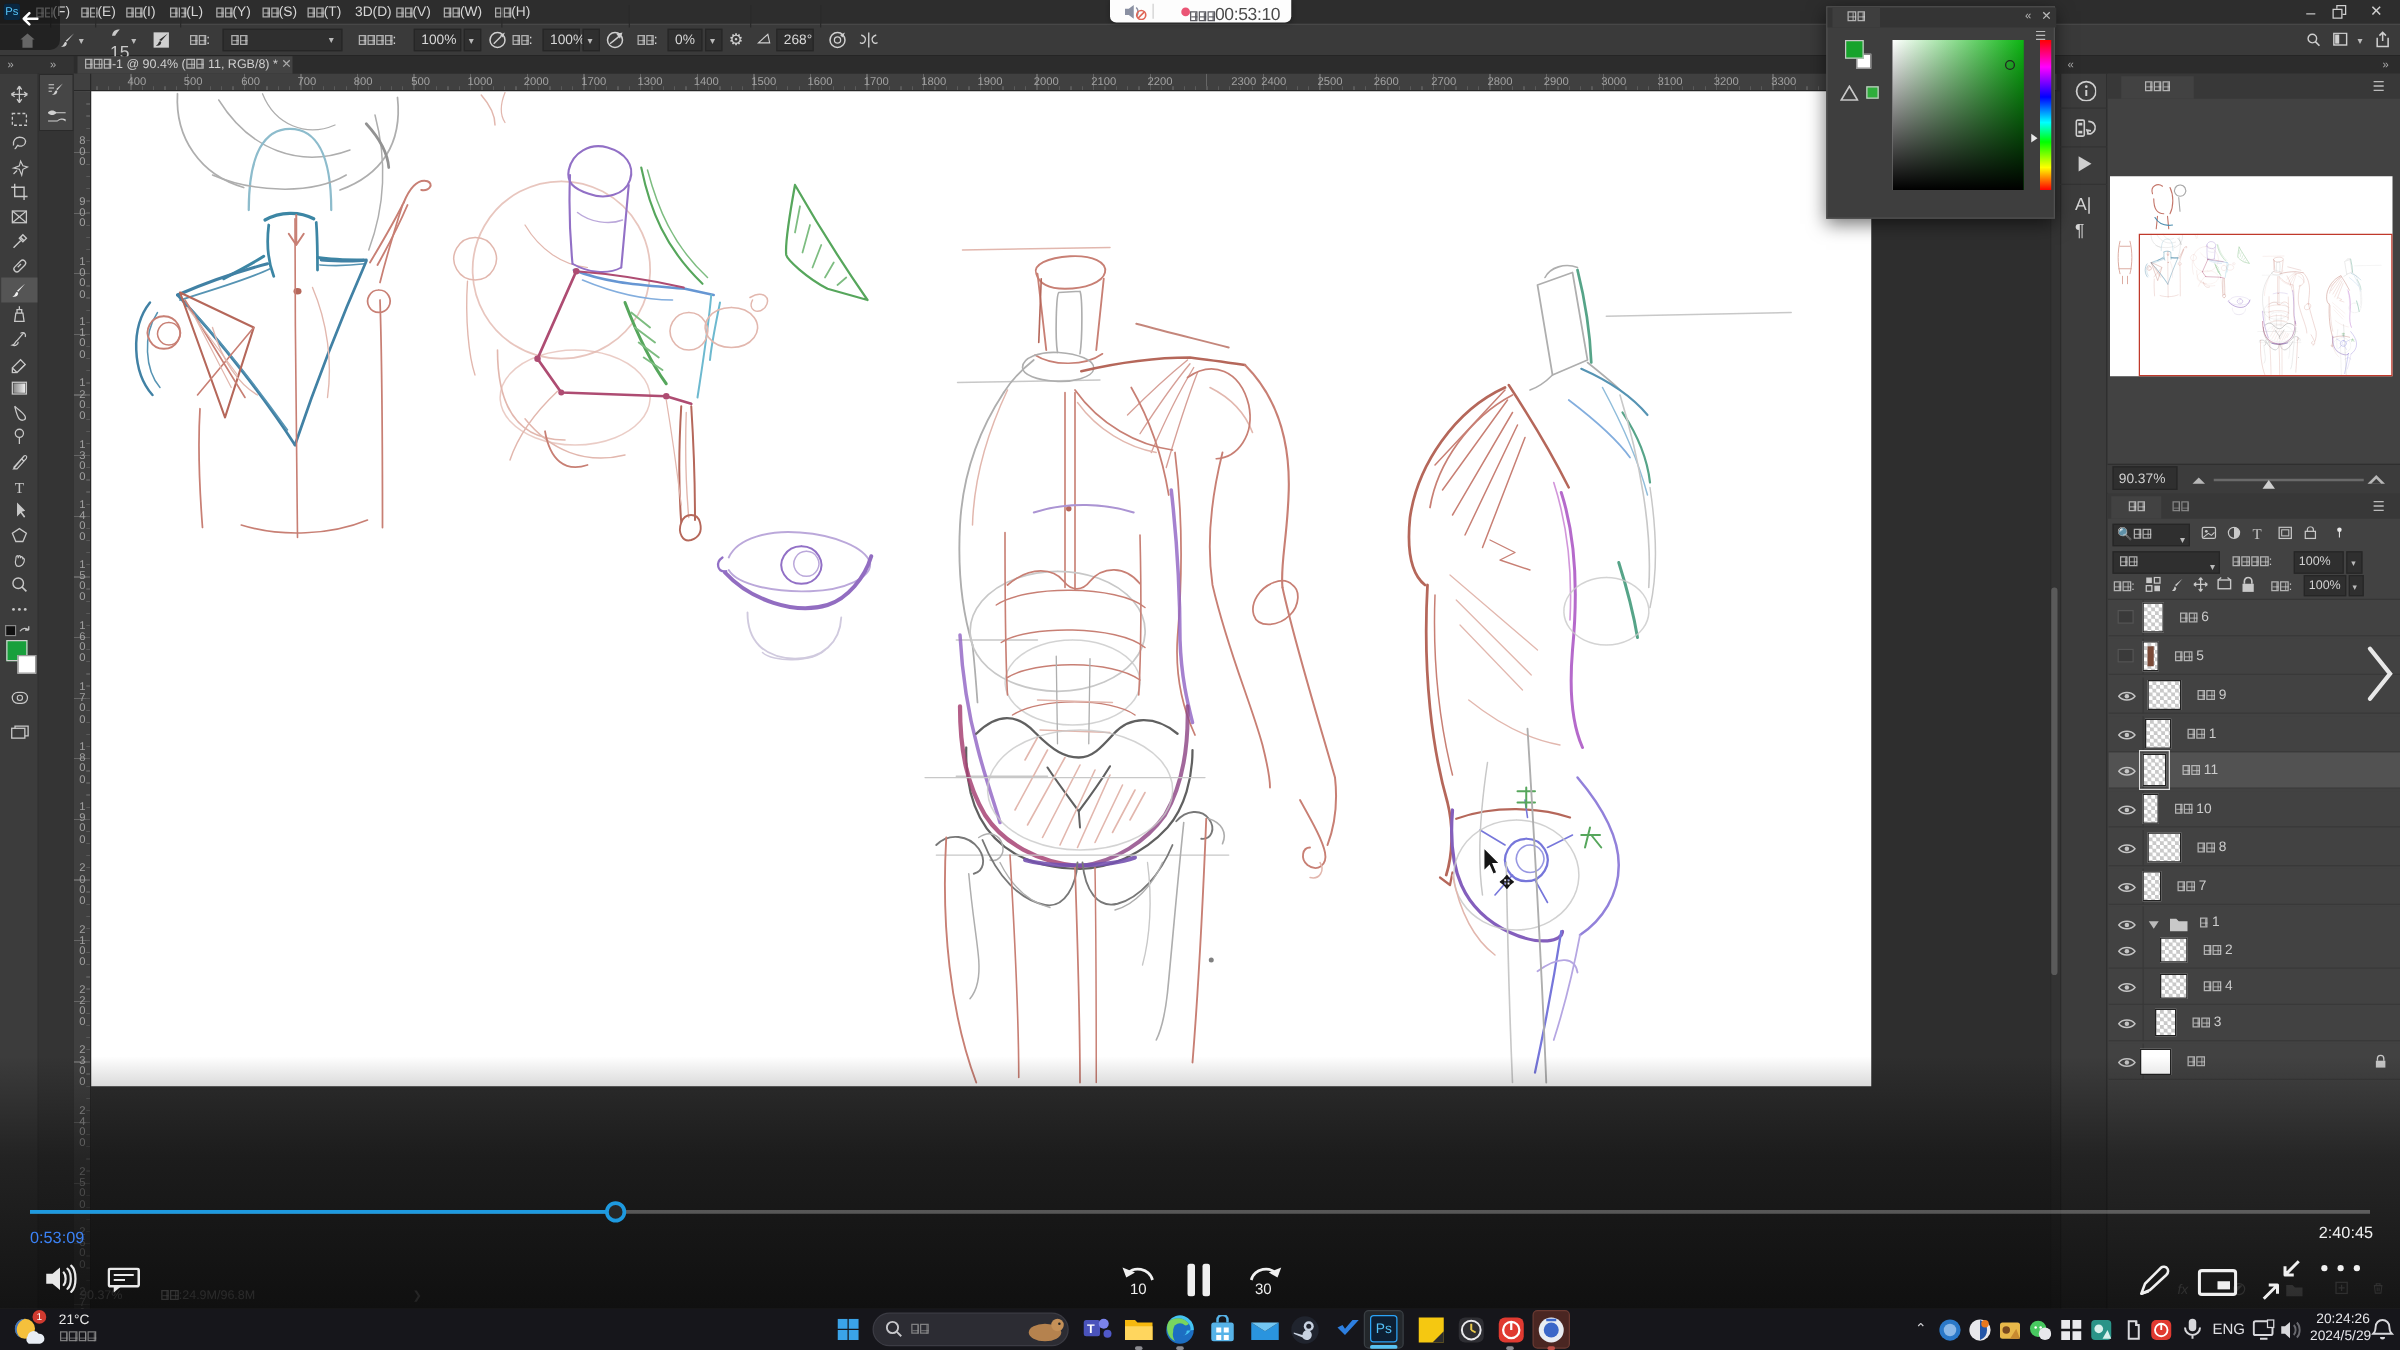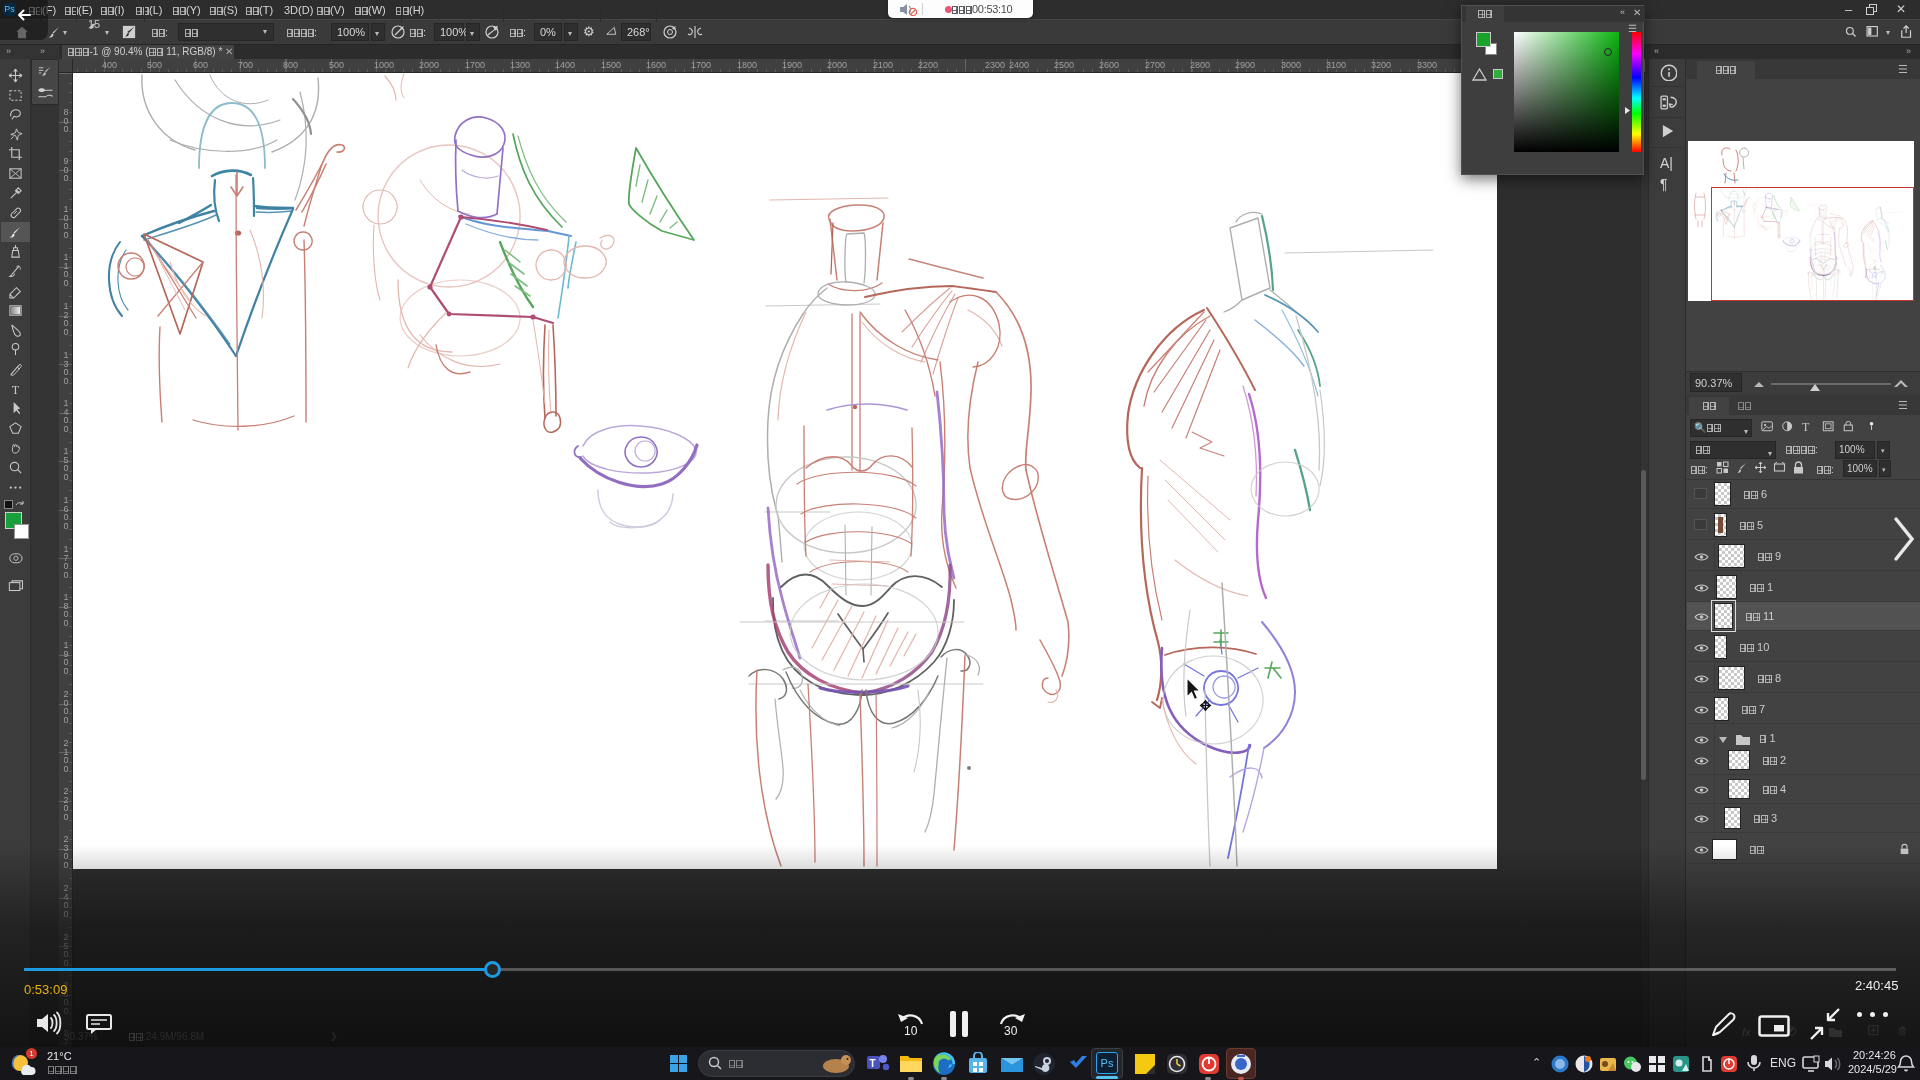--- a/index.html
+++ b/index.html
@@ -53,21 +53,21 @@
     <div class="vdiv" style="left:40px"></div>
     <svg class="abs" style="left:46px;top:25px" width="15" height="15" viewBox="0 0 16 16">
       <path d="M14 2 L8 9 L7 8 Z" fill="#d0d0d0"></path>
       <path d="M7 9 C5 10 6 12 3 13 C6 14 8 12 8 10 Z" fill="#d0d0d0"></path>
     </svg>
     <div class="tx" style="left:63px;top:28px;color:#bbb;font-size:8px">▾</div>
     <div class="vdiv" style="left:76px"></div>
     <svg class="abs" style="left:88px;top:23px" width="12" height="10" viewBox="0 0 16 16">
       <path d="M1 9 C2 3 5 1 11 1 C8 4 6 7 5 9 Z" fill="#c9c9c9"></path>
     </svg>
-    <div class="tx" style="left:88px;top:18px;color:#c9c9c9;font-size:11px">15</div>
+    <div class="tx" style="left:88px;top:33px;color:#c9c9c9;font-size:14px">15</div>
     <div class="tx" style="left:105px;top:28px;color:#bbb;font-size:8px">▾</div>
     <svg class="abs" style="left:122px;top:25px" width="14" height="14" viewBox="0 0 16 16">
       <rect x="1" y="1" width="14" height="14" fill="#d0d0d0"></rect>
       <path d="M14 2 L8 9 L6 8 Z M7 9 C5 10 6 12 3 13 C6 14 8 12 8 10 Z" fill="#2e2e2e"></path>
     </svg>
     <div class="vdiv" style="left:144px"></div>
     <div class="tx" style="left:151px;top:26px;color:#d4d4d4;font-size:11px"><i class="z"></i><i class="z"></i>:</div>
     <div class="field" style="left:178px;top:23px;width:96px;height:18px"><i class="z"></i><i class="z"></i></div>
     <div class="tx" style="left:263px;top:27px;color:#bbb;font-size:8px">▾</div>
     <div class="tx" style="left:286px;top:26px;color:#d4d4d4;font-size:11px"><i class="z"></i><i class="z"></i><i class="z"></i><i class="z"></i>:</div>
@@ -806,26 +806,26 @@
     </svg>
     <div class="abs" style="left:888px;top:0;width:145px;height:18px;background:#fdfdfd;border-radius:0 0 5px 5px;box-shadow:0 1px 4px rgba(0,0,0,.3)">
       <svg class="abs" style="left:11px;top:3px" width="22" height="13" viewBox="0 0 22 13">
         <path d="M1 4 L4 4 L8 1 L8 12 L4 9 L1 9 Z" fill="#8a90a2"></path>
         <path d="M10 3 C12 5 12 8 10 10" stroke="#8a90a2" fill="none" stroke-width="1.2"></path>
         <circle cx="14" cy="9" r="3.6" stroke="#e06555" fill="none" stroke-width="1.3"></circle>
         <path d="M11.5 11.5 L16.5 6.5" stroke="#e06555" stroke-width="1.3"></path>
       </svg>
       <div class="abs" style="left:34px;top:3px;width:1px;height:12px;background:#d0d0d0"></div>
       <div class="abs" style="left:57px;top:6px;width:7px;height:7px;border-radius:50%;background:#ea5575"></div>
-      <div class="tx" style="left:63px;top:3px;color:#555;font-size:11px"><i class="zd"></i><i class="zd"></i><i class="zd"></i><span style="color:#4a4a4a;font-size:11px;letter-spacing:-.3px">00:53:10</span></div>
+      <div class="tx" style="left:63px;top:3px;color:#555;font-size:11px"><i class="zd"></i><i class="zd"></i><i class="zd"></i><span style="color:#4a4a4a;font-size:14px;letter-spacing:-.3px">00:53:10</span></div>
     </div>
     <div class="abs" style="left:24px;top:968px;width:1872px;height:3px;background:rgba(255,255,255,.28)"></div>
     <div class="abs" style="left:24px;top:968px;width:462px;height:3px;background:#1e9ae0"></div>
     <div class="abs" style="left:484px;top:961px;width:17px;height:17px;border-radius:50%;background:#262626;border:3px solid #1e9ae0"></div>
-    <div class="tx" style="left:24px;top:982px;color:#eab308;font-size:13px">0:53:09</div>
+    <div class="tx" style="left:24px;top:982px;color:#3b82f6;font-size:13px">0:53:09</div>
     <div class="tx" style="left:1855px;top:978px;color:#f0f0f0;font-size:13px">2:40:45</div>
     <svg class="abs" style="left:36px;top:1011px" width="26" height="24" viewBox="0 0 26 24">
       <path d="M1 8 L6 8 L12 3 L12 21 L6 16 L1 16 Z" fill="#e8e8e8"></path>
       <path d="M15 7 C17 9 17 15 15 17 M18 4 C21.5 7 21.5 17 18 20 M21 1.5 C25.5 5.5 25.5 18.5 21 22.5" stroke="#e8e8e8" fill="none" stroke-width="1.8" stroke-linecap="round"></path>
     </svg>
     <svg class="abs" style="left:86px;top:1014px" width="26" height="21" viewBox="0 0 26 21">
       <rect x="1" y="1" width="24" height="14" rx="1.5" stroke="#e8e8e8" fill="none" stroke-width="2"></rect>
       <path d="M5 15 L5 20 L11 15" fill="#e8e8e8"></path>
       <path d="M5 6 L21 6 M5 10 L14 10" stroke="#e8e8e8" stroke-width="1.6"></path>
     </svg>

